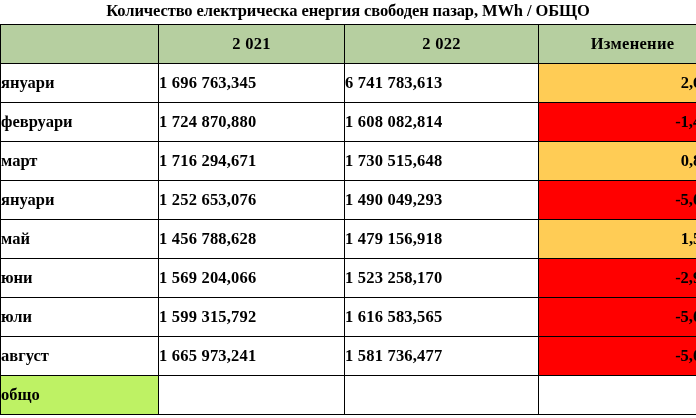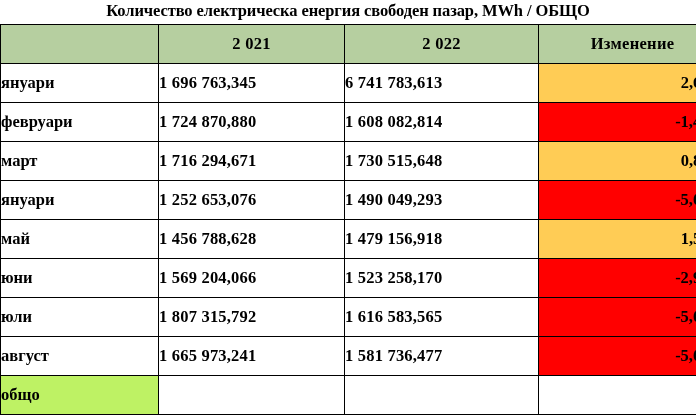--- a/index.html
+++ b/index.html
@@ -141,21 +141,21 @@
         <td class="chg amber">1,54%</td>
       </tr>
       <tr>
         <td class="month">юни</td>
         <td class="num">1 569 204,066</td>
         <td class="num">1 523 258,170</td>
         <td class="chg red">-2,93%</td>
       </tr>
       <tr>
         <td class="month">юли</td>
-        <td class="num">1 807 315,792</td>
+        <td class="num">1 599 315,792</td>
         <td class="num">1 616 583,565</td>
         <td class="chg red">-5,04%</td>
       </tr>
       <tr>
         <td class="month">август</td>
         <td class="num">1 665 973,241</td>
         <td class="num">1 581 736,477</td>
         <td class="chg red">-5,06%</td>
       </tr>
       <tr class="total">

